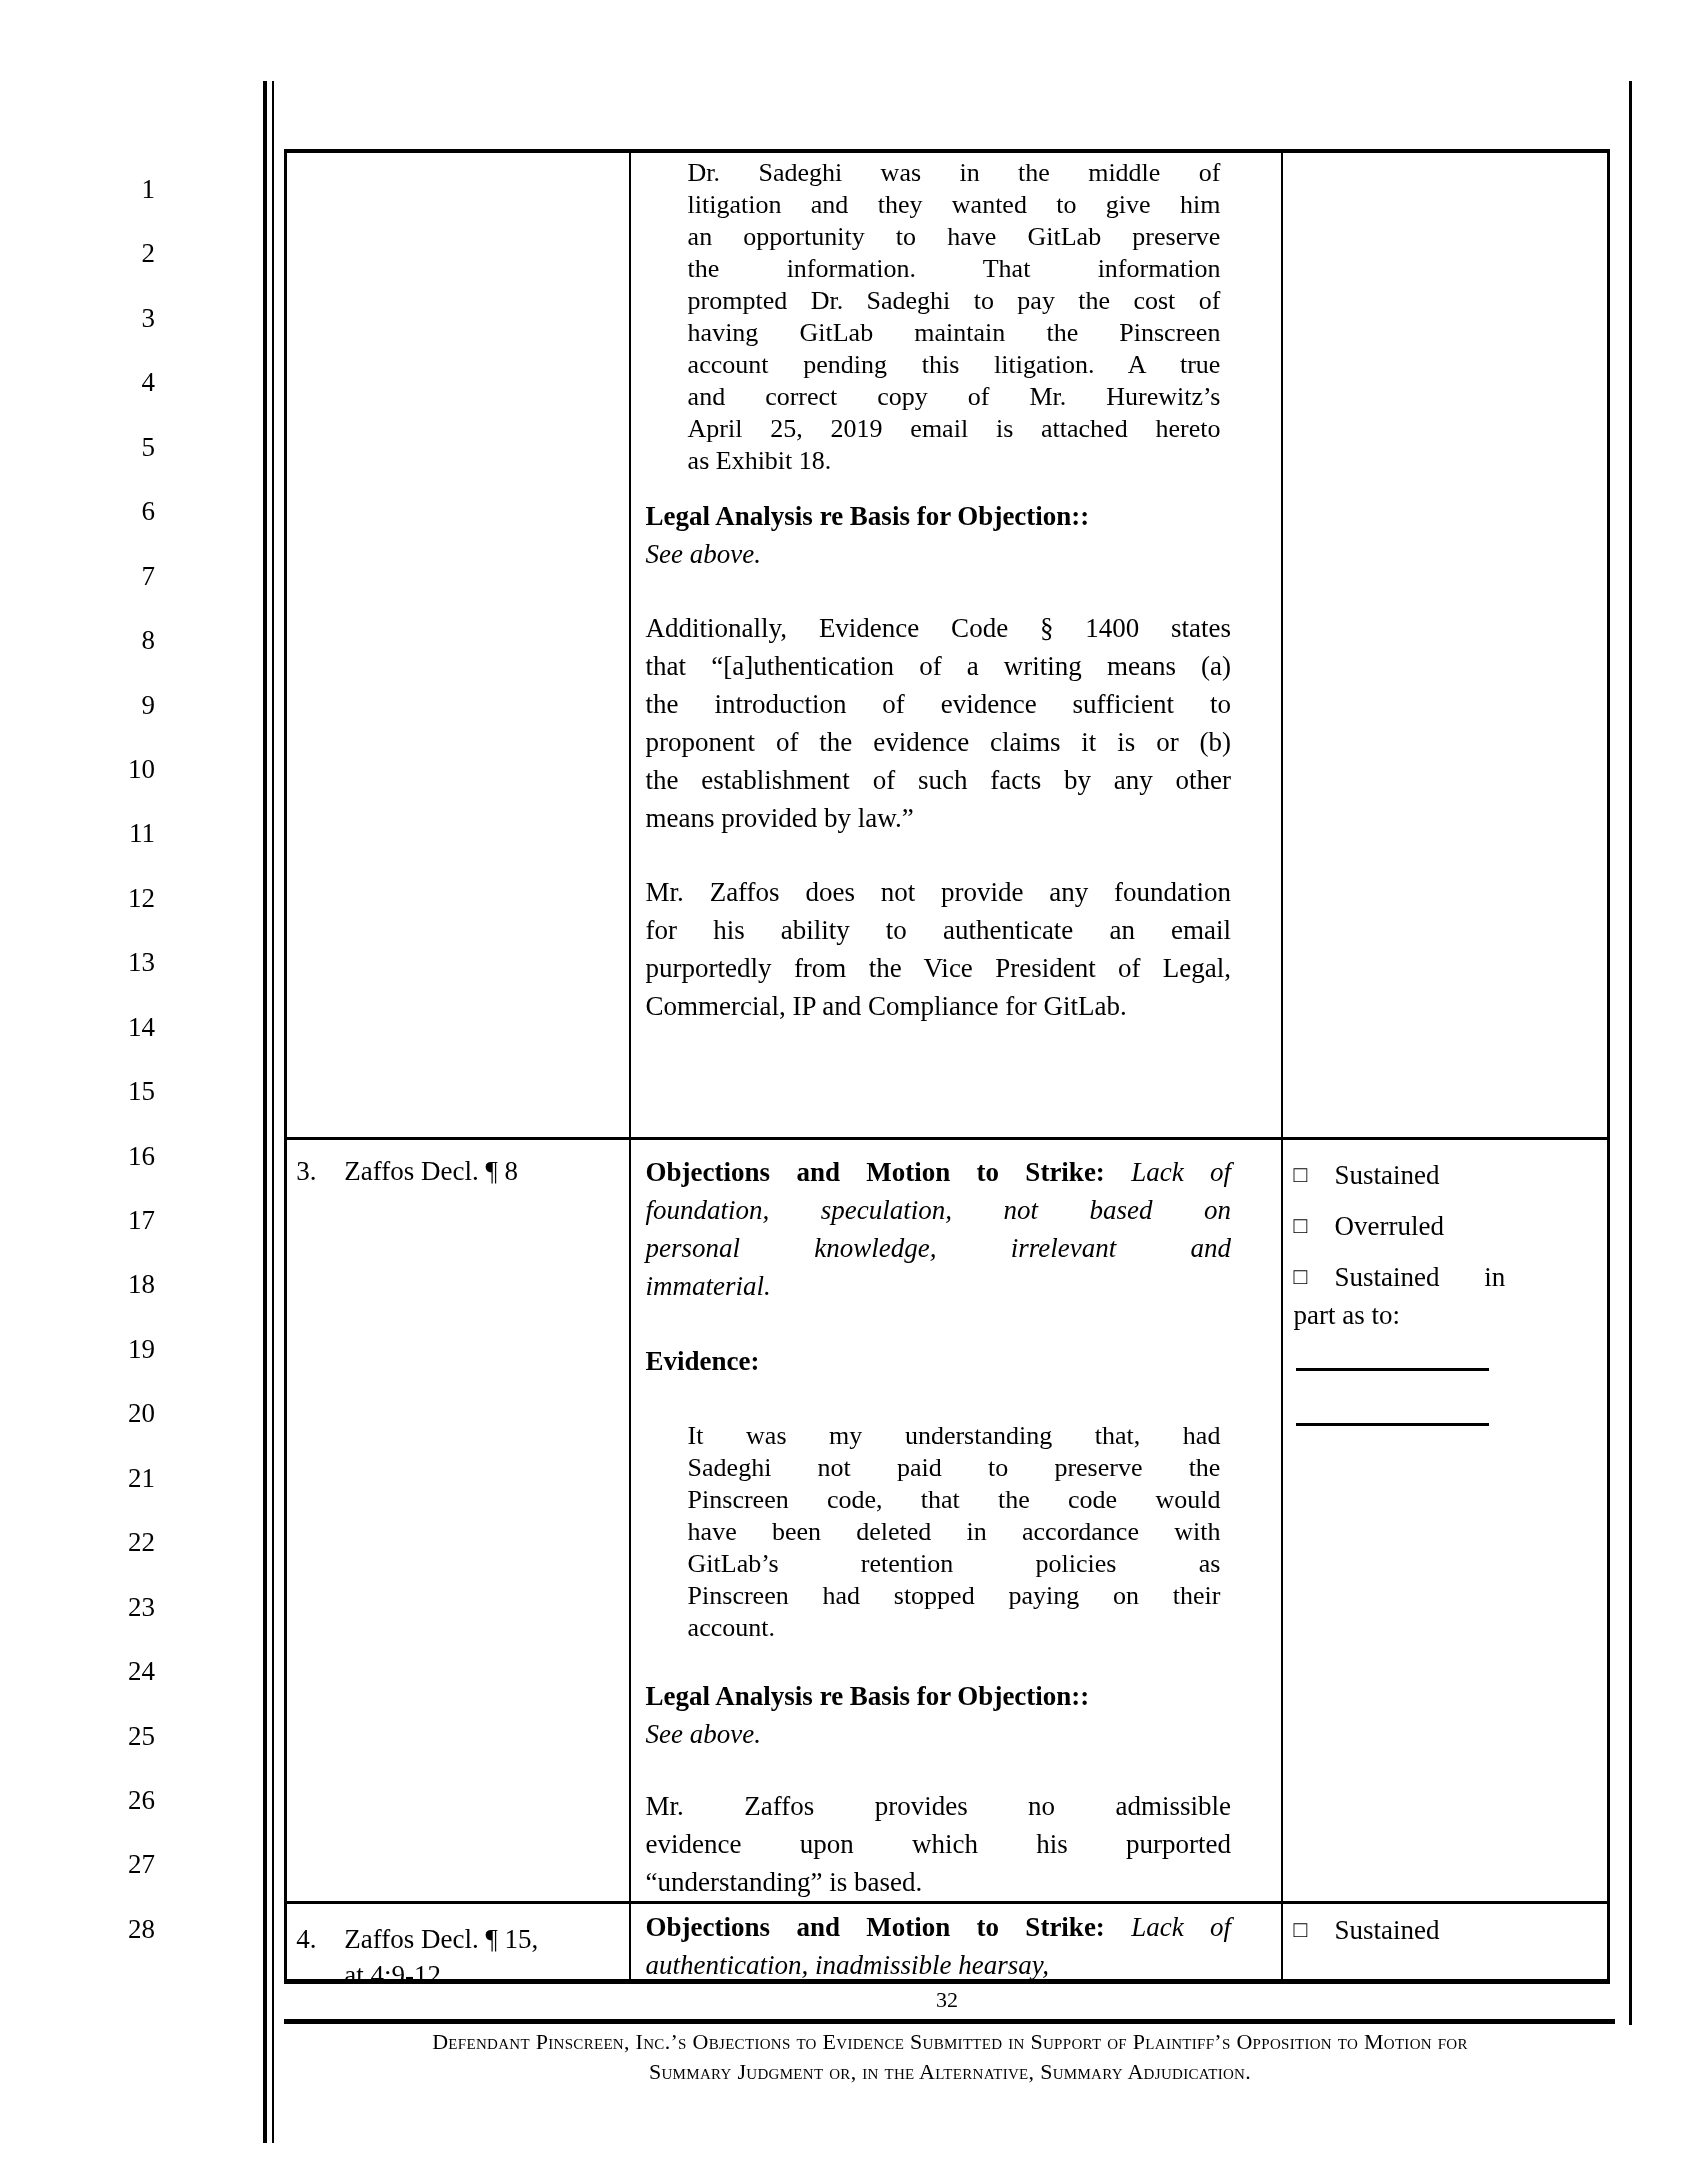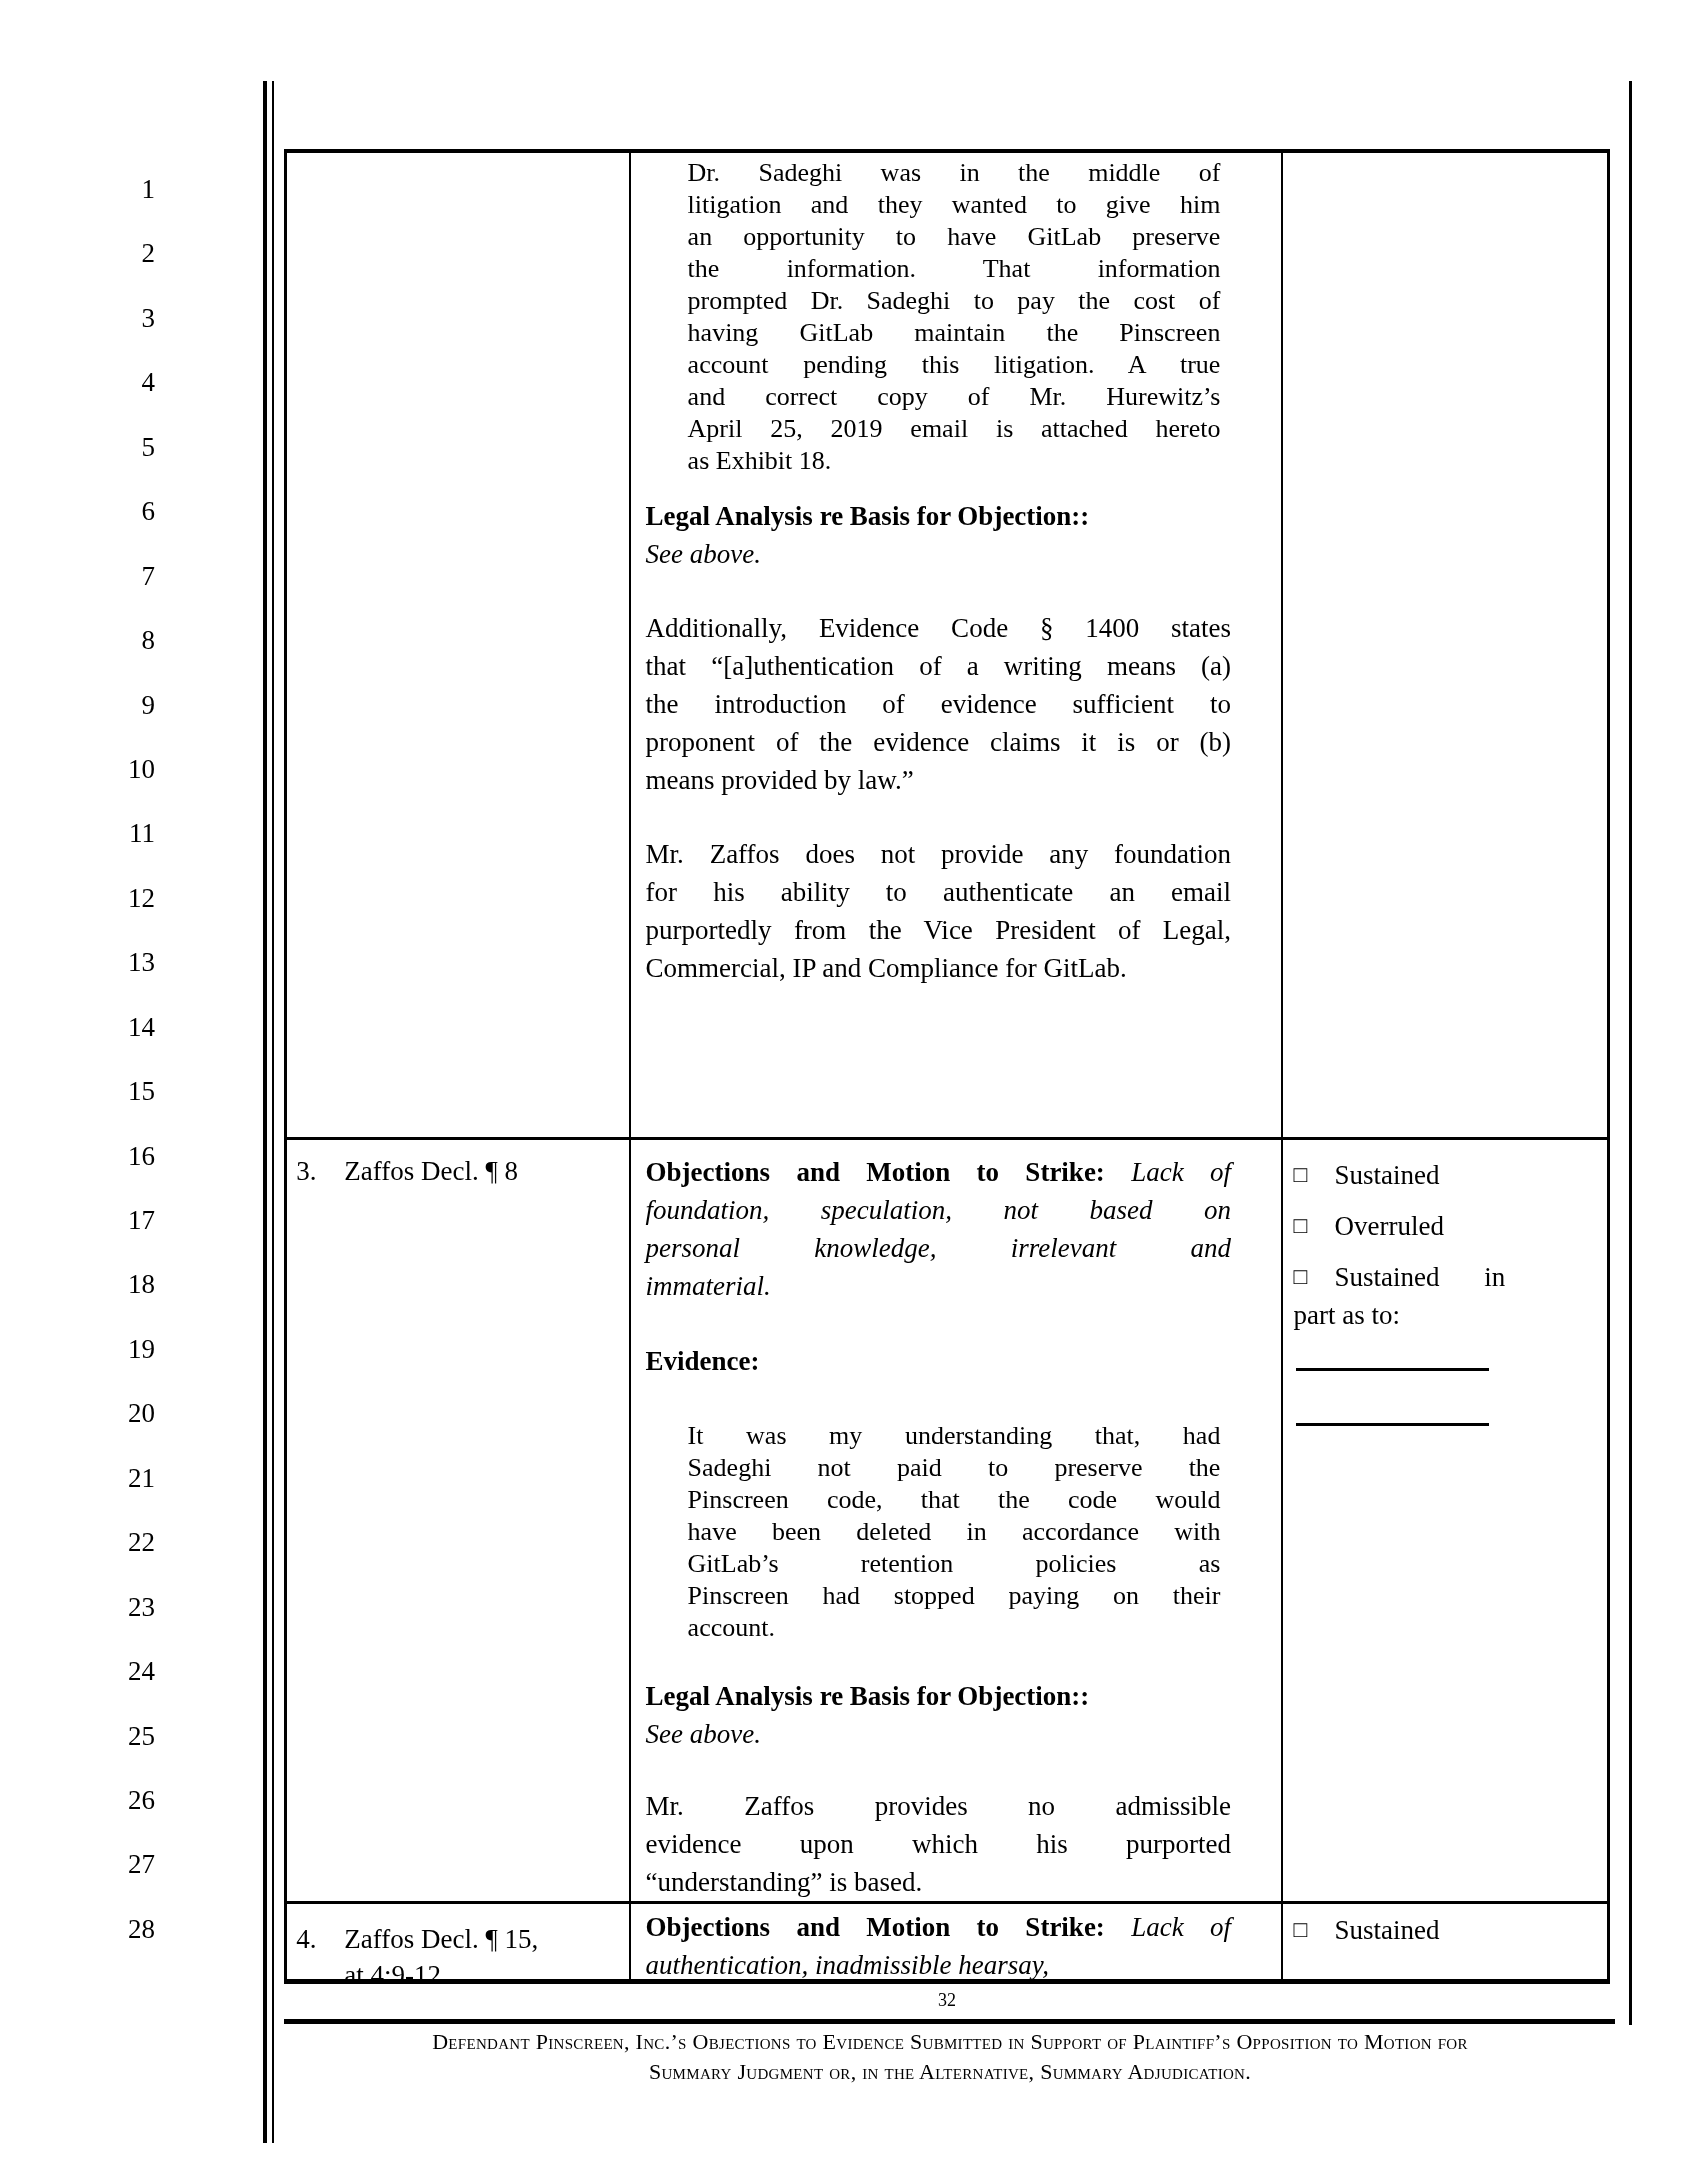--- a/index.html
+++ b/index.html
@@ -43,21 +43,21 @@
   .ruling-option.first{margin-top:16px;}
   .ruling-option + .ruling-option{margin-top:13.2px;}
   .cb{flex:0 0 41px;font-size:22.5px;}
   .opt3-l1{display:flex;margin-top:13.2px;}
   .opt3-w{word-spacing:38px;}
   .write-line{height:2.6px;background:#000;width:193px;margin-left:2.6px;}
   .wl-1{margin-top:34px;}
   .wl-2{margin-top:52px;}
   
   #page-number{position:absolute;left:284px;top:1985px;width:1326px;text-align:center;
-               font-size:18px;line-height:30px;}
+               font-size:22px;line-height:30px;}
   #footer-rule{position:absolute;left:284px;top:2019px;width:1331px;height:4.6px;background:#000;}
   #footer-text{position:absolute;left:275px;top:2027px;width:1350px;text-align:center;
                font-variant:small-caps;font-size:22px;line-height:30px;letter-spacing:0.3px;}
 </style>
 </head>
 <body>
 
 <div id="page">
 
   <div class="vrule" style="left:263px;top:81px;width:4px;height:2062px;"></div>
@@ -114,20 +114,21 @@
         </div>
       <div class="mt-legal1">
         <div class="b">Legal Analysis re Basis for Objection::</div>
         <div class="legal-see">See above.</div>
       </div>
       <div class="mt-para">
           <div class="jl">Additionally, Evidence Code § 1400 states</div>
           <div class="jl">that “[a]uthentication of a writing means (a)</div>
           <div class="jl">the introduction of evidence sufficient to</div>
           <div class="jl">proponent of the evidence claims it is or (b)</div>
+          <div class="jl">the establishment of such facts by any other</div>
           <div>means provided by law.”</div>
         </div>
       <div class="mt-para">
           <div class="jl">Mr. Zaffos does not provide any foundation</div>
           <div class="jl">for his ability to authenticate an email</div>
           <div class="jl">purportedly from the Vice President of Legal,</div>
           <div>Commercial, IP and Compliance for GitLab.</div>
         </div>
     </div>
 

